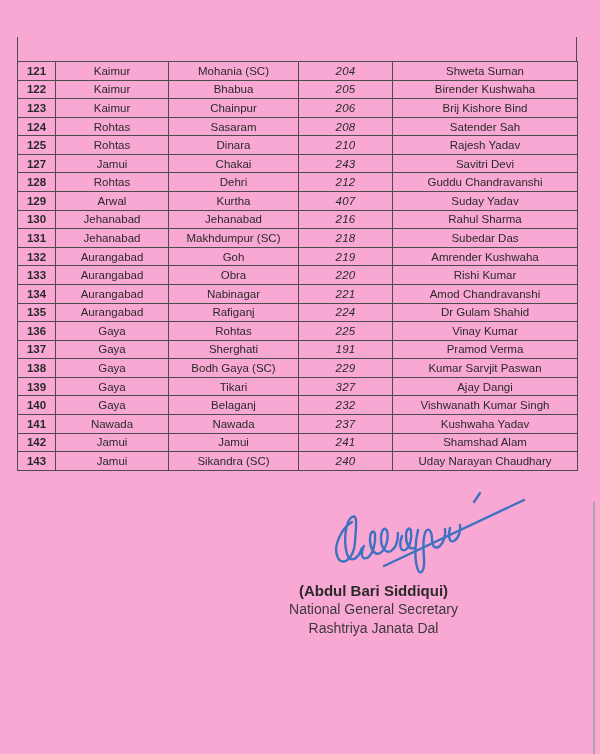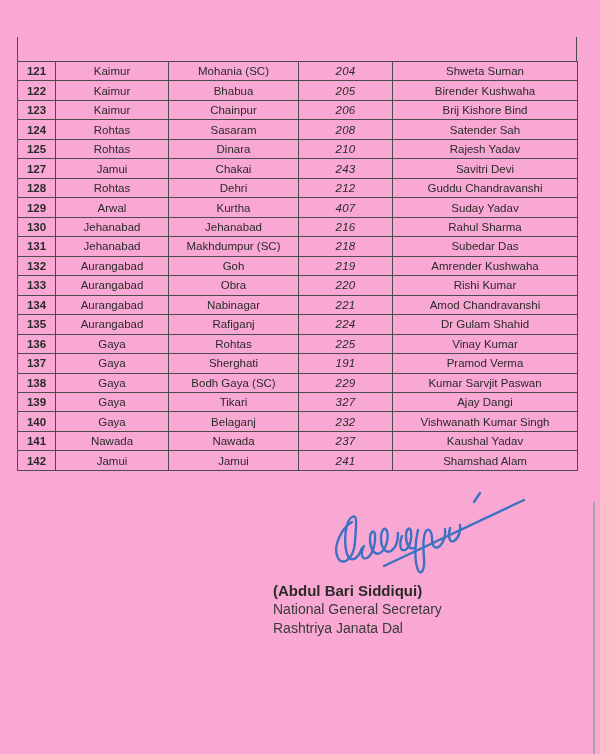--- a/index.html
+++ b/index.html
@@ -59,22 +59,23 @@
   .signature-wrap path {
     fill: none;
     stroke: var(--signature, #3d72c2);
     stroke-width: 2.4;
     stroke-linecap: round;
     stroke-linejoin: round;
   }
 
   .signatory {
     position: absolute;
-    left: 273px; top: 581px;
+    left: 256px; top: 581px;
     width: 235px;
+    text-align: center;
     line-height: 19px;
   }
   .signatory .name { font-size: 15px; font-weight: bold; }
   .signatory .title, .signatory .org { font-size: 14px; color: #3a3a3a; }
 
   
   .page-edge {
     position: absolute;
     right: 5px; top: 502px;
     width: 2px; height: 252px;
@@ -228,28 +229,35 @@
           <td class="cell-district">Gaya</td>
           <td class="cell-constituency">Belaganj</td>
           <td class="cell-number">232</td>
           <td class="cell-candidate">Vishwanath Kumar Singh</td>
         </tr>
         <tr>
           <td class="cell-serial">141</td>
           <td class="cell-district">Nawada</td>
           <td class="cell-constituency">Nawada</td>
           <td class="cell-number">237</td>
-          <td class="cell-candidate">Kaushal Yadav</td>
+          <td class="cell-candidate">Kushwaha Yadav</td>
         </tr>
         <tr>
           <td class="cell-serial">142</td>
           <td class="cell-district">Jamui</td>
           <td class="cell-constituency">Jamui</td>
           <td class="cell-number">241</td>
           <td class="cell-candidate">Shamshad Alam</td>
+        </tr>
+        <tr>
+          <td class="cell-serial">143</td>
+          <td class="cell-district">Jamui</td>
+          <td class="cell-constituency">Sikandra (SC)</td>
+          <td class="cell-number">240</td>
+          <td class="cell-candidate">Uday Narayan Chaudhary</td>
         </tr>
       </tbody>
   </table>
 
   <div class="signature-wrap">
     <svg viewBox="0 0 205 92">
       <path d="M24 36 C14 42 4 60 10 72 C15 81 26 72 27 56 C28 40 30 28 24 31 C18 34 15 54 19 68 C22 77 30 74 34 62"></path>
       <path d="M36 60 C32 68 34 74 39 72 C45 69 48 56 47 48 C46 43 42 46 42 53 C42 62 46 70 52 67 C58 64 61 52 59 45 C57 40 53 44 53 52 C53 61 57 68 63 65 C68 62 70 54 70 47"></path>
       <path d="M74 50 C71 58 72 66 77 64 C82 62 84 52 83 45 C82 40 78 43 78 50 C78 58 81 64 86 62"></path>
       <path d="M90 44 C87 56 86 74 90 84 C93 90 97 84 96 72 C95 60 95 50 98 45 C101 41 104 46 104 53 C104 60 107 64 112 60 C116 56 118 48 117 43"></path>

